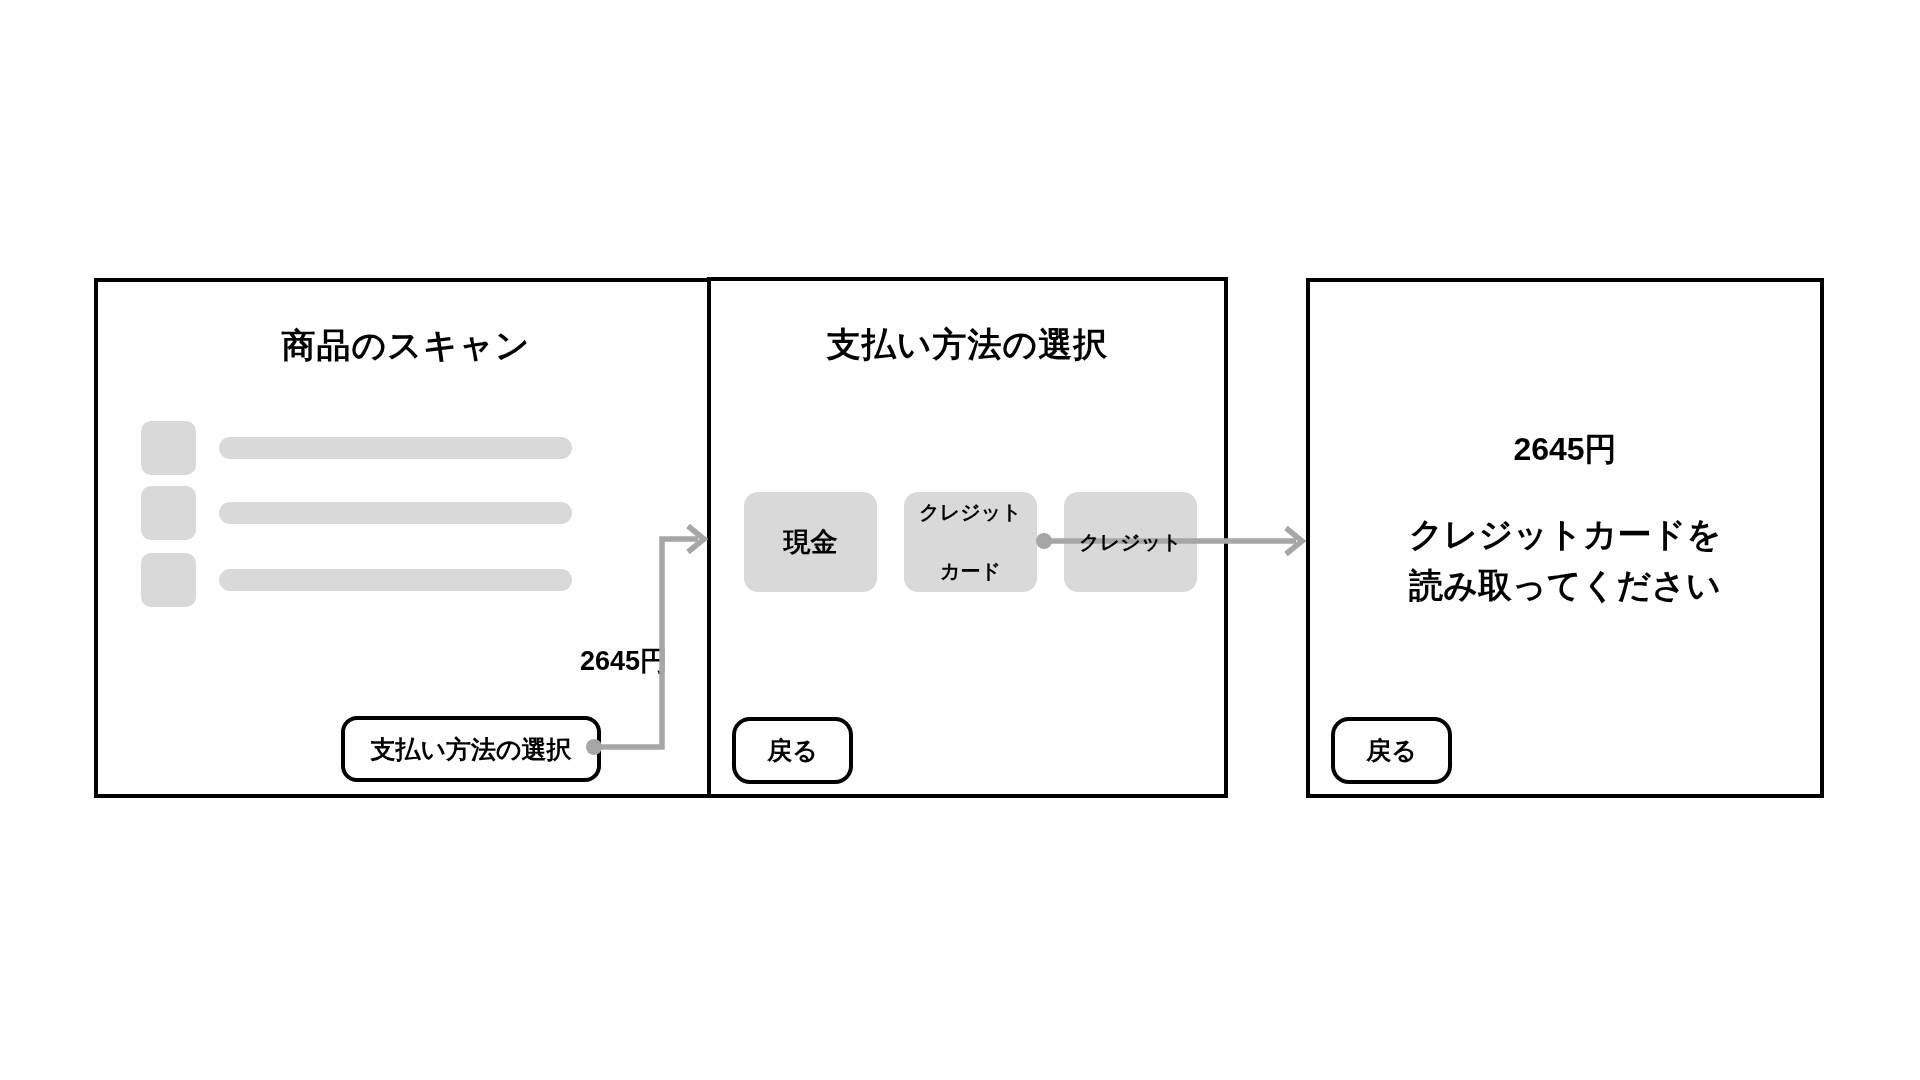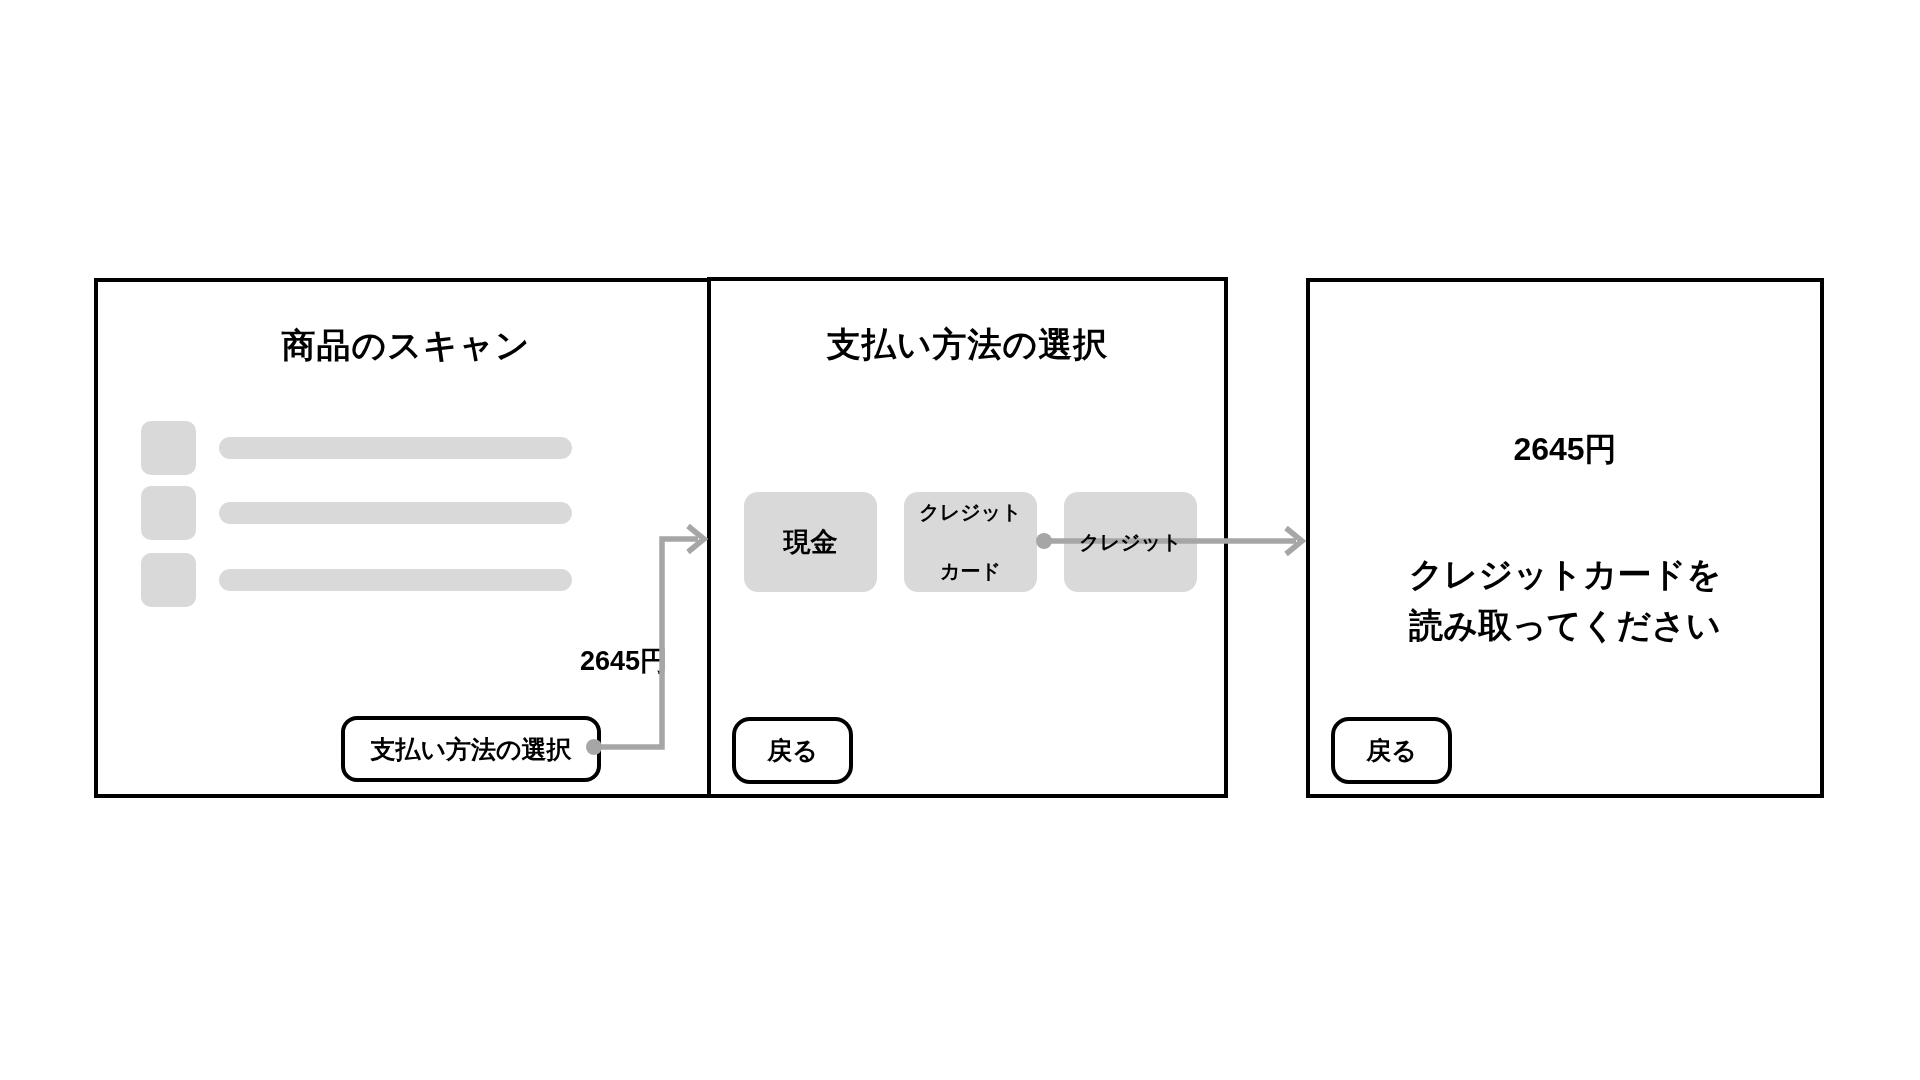--- a/index.html
+++ b/index.html
@@ -90,21 +90,21 @@
 
   
   .price3 {
     position: absolute; left: 0; right: 0; top: 146px;
     text-align: center;
     font-size: 32px; font-weight: bold;
   }
   .msg {
     position: absolute; left: 0; right: 0;
     text-align: center;
-    font-size: 34px; font-weight: bold; margin-top: 40px;
+    font-size: 34px; font-weight: bold;
   }
   #msg-line1 { top: 230px; }
   #msg-line2 { top: 281px; }
 
   
   #connector-layer {
     position: absolute; left: 0; top: 0;
     width: 1920px; height: 1080px;
     z-index: 5;
     pointer-events: none;

